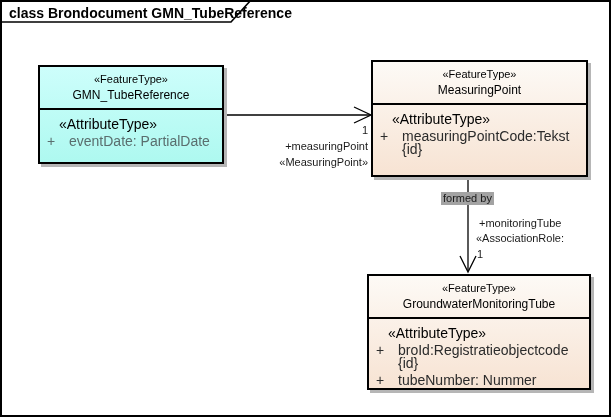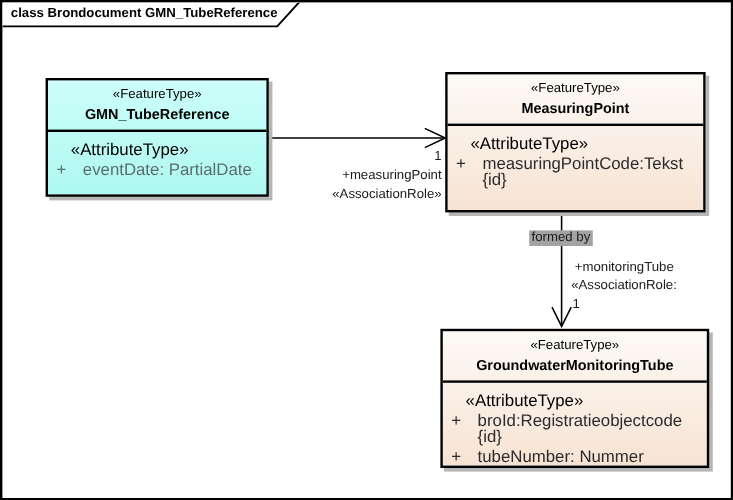--- a/index.html
+++ b/index.html
@@ -8,39 +8,39 @@
     width:611px; height:417px;
     background:#ffffff;
     border:2px solid #000;
     box-sizing:border-box;
     font-family:"Liberation Sans", sans-serif;
     overflow:hidden;
   }
   .connectors { position:absolute; left:0; top:0; width:607px; height:413px; }
   .frame-title {
     position:absolute; left:7px; top:3px;
-    font-size:11px; font-weight:bold; color:#000;
+    font-size:14px; font-weight:bold; color:#000;
     white-space:nowrap;
   }
   .uml-class {
     position:absolute;
     border:2px solid #000;
     box-sizing:border-box;
     box-shadow:3px 3px 0 #b6b6b6;
     display:flex; flex-direction:column;
   }
   .cyan-fill  { background:linear-gradient(#cdfefb, #aef9f0); }
   .peach-fill { background:linear-gradient(#fdfaf6, #f7e3d3); }
   .class-head {
     border-bottom:2px solid #000;
     text-align:center;
     padding:5px 14px 5px;
   }
   .stereo { font-size:11px; color:#000; line-height:14px; }
-  .class-name { font-size:12px; font-weight:bold; color:#000; line-height:15px; margin-top:2px; }
+  .class-name { font-size:12px; font-weight:normal; color:#000; line-height:15px; margin-top:2px; }
   .class-attrs { padding:7px 2px 2px 6px; font-size:14px; color:#2b2b2b; }
   .attr-stereo { padding-left:13px; line-height:14px; color:#000; }
   .attr-row { display:flex; margin-top:4px; line-height:13px; }
   .attr-vis { display:inline-block; width:22px; flex:0 0 22px; padding-left:1px; }
   .gray-attr .attr-row { color:#5a6e6e; }
   .lbl {
     position:absolute; font-size:11px; color:#1a1a1a;
     white-space:nowrap; line-height:13px;
   }
   .lbl-stack-right { text-align:right; width:115px; }
@@ -110,21 +110,21 @@
       <div class="attr-row">
         <span class="attr-vis">+</span>
         <span>tubeNumber: Nummer</span>
       </div>
     </div>
   </div>
 
   <div class="lbl lbl-stack-right" style="left:251px; top:122px;">
     <div>1</div>
     <div>+measuringPoint</div>
-    <div>«AssociationRole»</div>
+    <div>«MeasuringPoint»</div>
   </div>
 
   <div class="lbl masked" style="left:439px; top:190px;">formed by</div>
   <div class="lbl" style="left:477px; top:215px;">+monitoringTube</div>
   <div class="lbl" style="left:474px; top:230px;">«AssociationRole:</div>
   <div class="lbl" style="left:475px; top:246px;">1</div>
 
 </div>
 
 </body></html>

